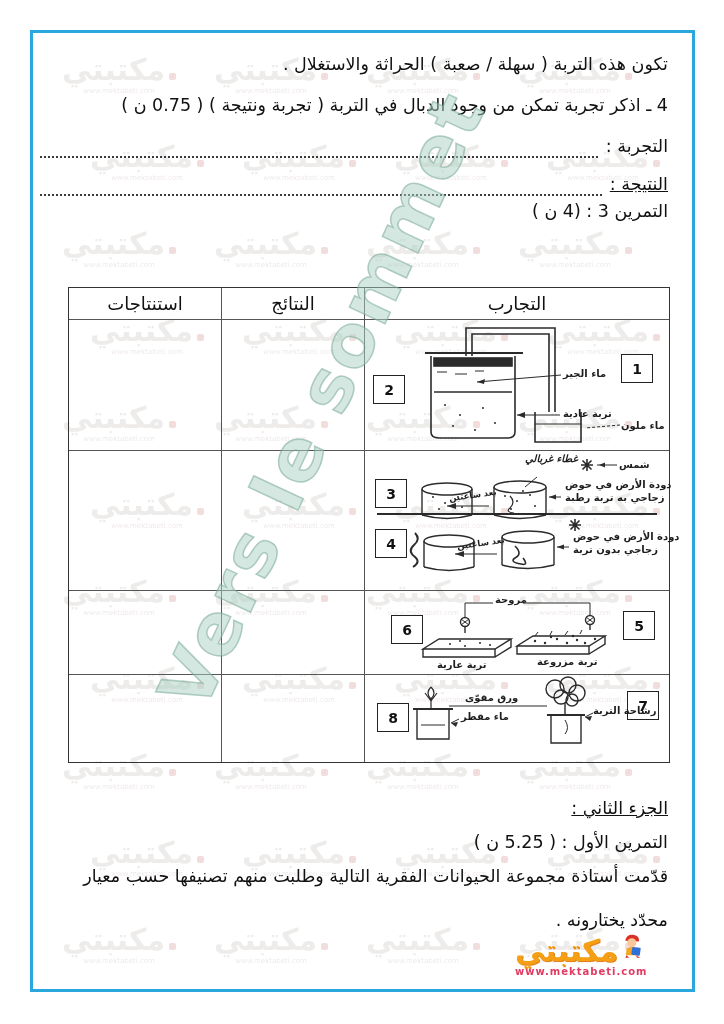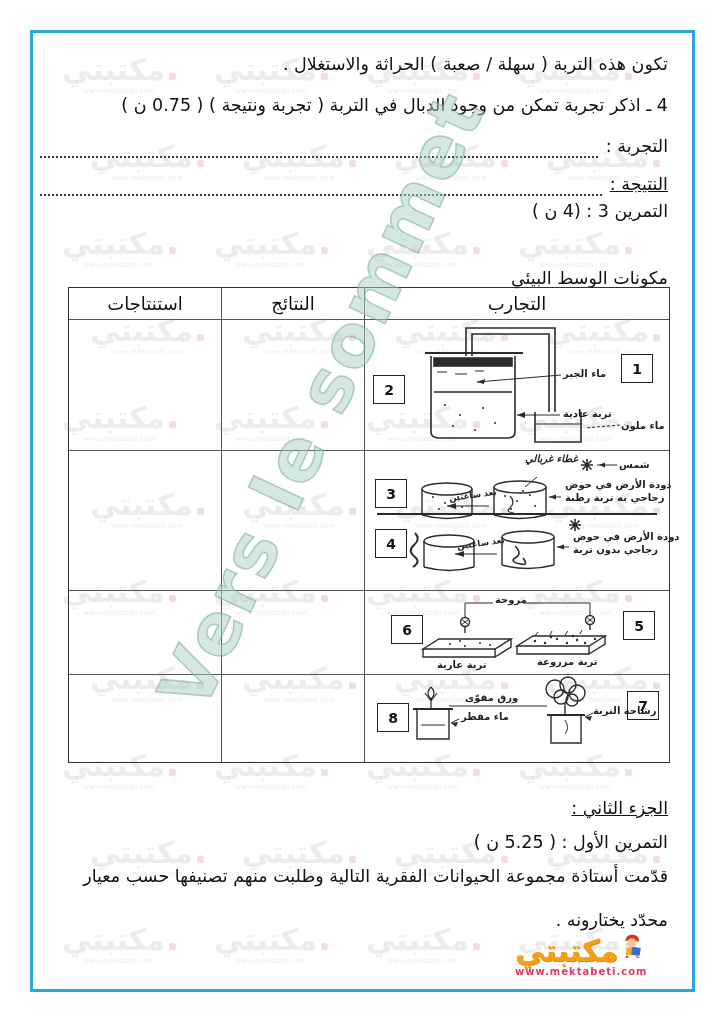--- a/index.html
+++ b/index.html
@@ -124,21 +124,20 @@
     <div class="abs ar dotrow" style="right:56px;top:136px;left:38px;">
       <span class="lbl">التجربة :</span>
       <span class="dots"></span>
     </div>
     <div class="abs ar dotrow" style="right:56px;top:174px;left:38px;text-decoration:underline;">
       <span class="lbl">النتيجة :</span>
       <span class="dots"></span>
     </div>
 
     <div class="abs ar bold" style="right:56px;top:201px;">التمرين 3 :  (4 ن )</div>
-    <div class="abs ar" style="right:56px;top:268px;">مكونات الوسط البيئي</div>
 
     <div class="exp-table">
 
       <div class="cell head first-col">التجارب</div>
       <div class="cell head">النتائج</div>
       <div class="cell head">استنتاجات</div>
 
       <div class="cell first-col">
         <div class="dg">
           <svg width="304" height="131" viewBox="0 0 304 131">

